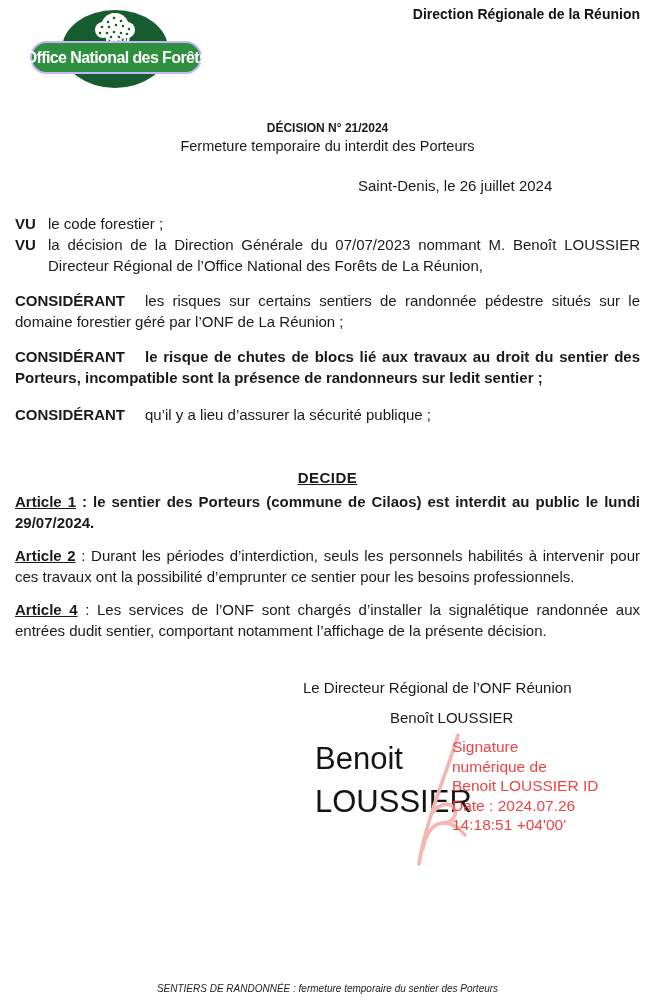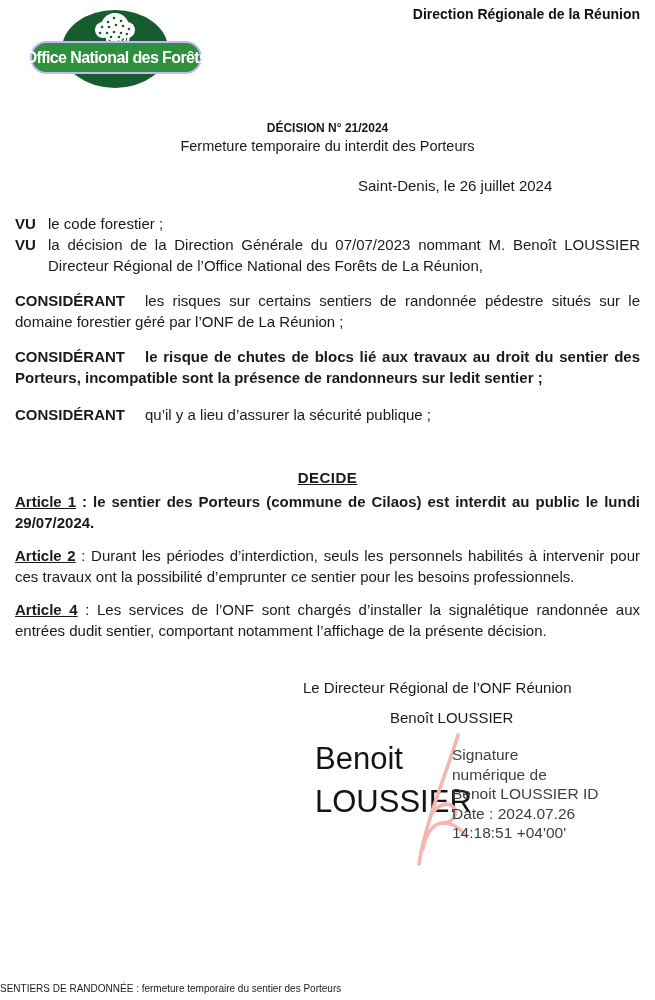--- a/index.html
+++ b/index.html
@@ -78,28 +78,28 @@
 
   
   .sig-block { position:relative; margin-top:10px; height:135px;text-decoration:underline; }
   .sig-bigname {
     position:absolute; left:300px; top:0;
     font-size:31px; line-height:43px; color:#141414;
     font-weight:400; letter-spacing:0px;
   }
   .sig-flourish { position:absolute; left:398px; top:-6px; width:58px; height:140px; }
   .sig-details {
-    position:absolute; left:437px; top:8px;
-    font-size:15.5px; line-height:19.5px; color:#404040;
+    position:absolute; left:437px; top:0;
+    font-size:15.5px; line-height:19.5px; color:#ef4444;
   }
 
   
   .footer {
     position:absolute; top:983px; left:0; right:0;
-    font-size:10px; color:#222;
+    text-align:center; font-size:10px; color:#222;font-style:italic;
   }
 </style>
 </head>
 <body>
 
 <div class="page">
 
   <div class="header-right">Direction Régionale de la Réunion</div>
 
   <div class="logo">

